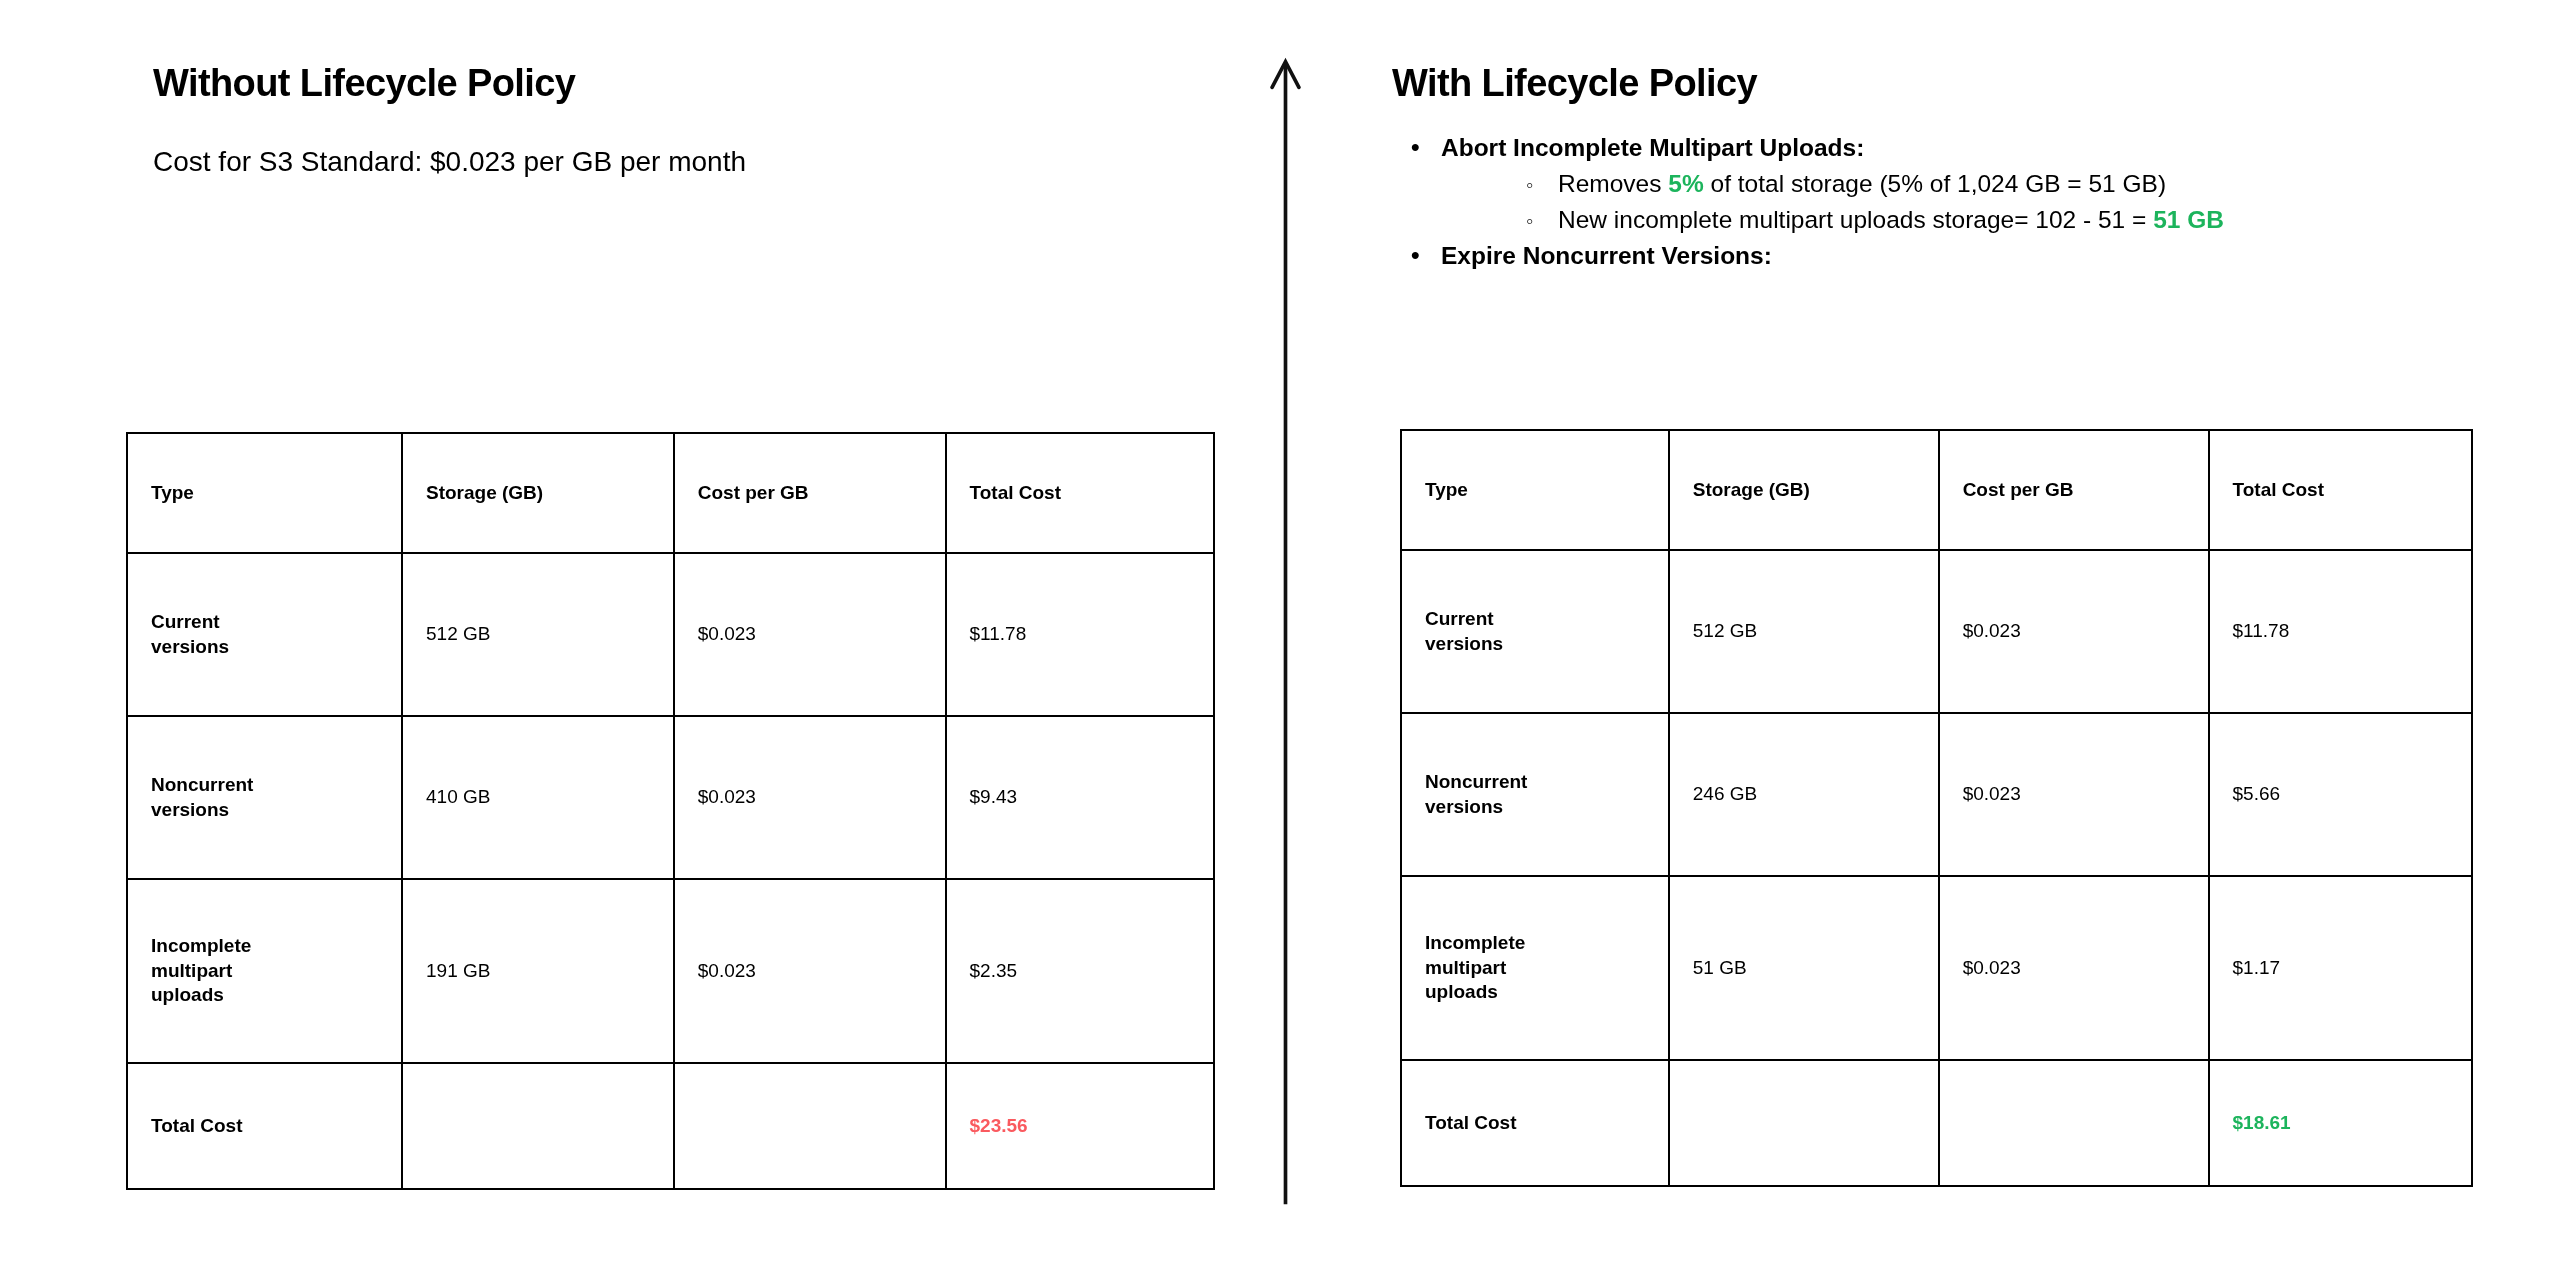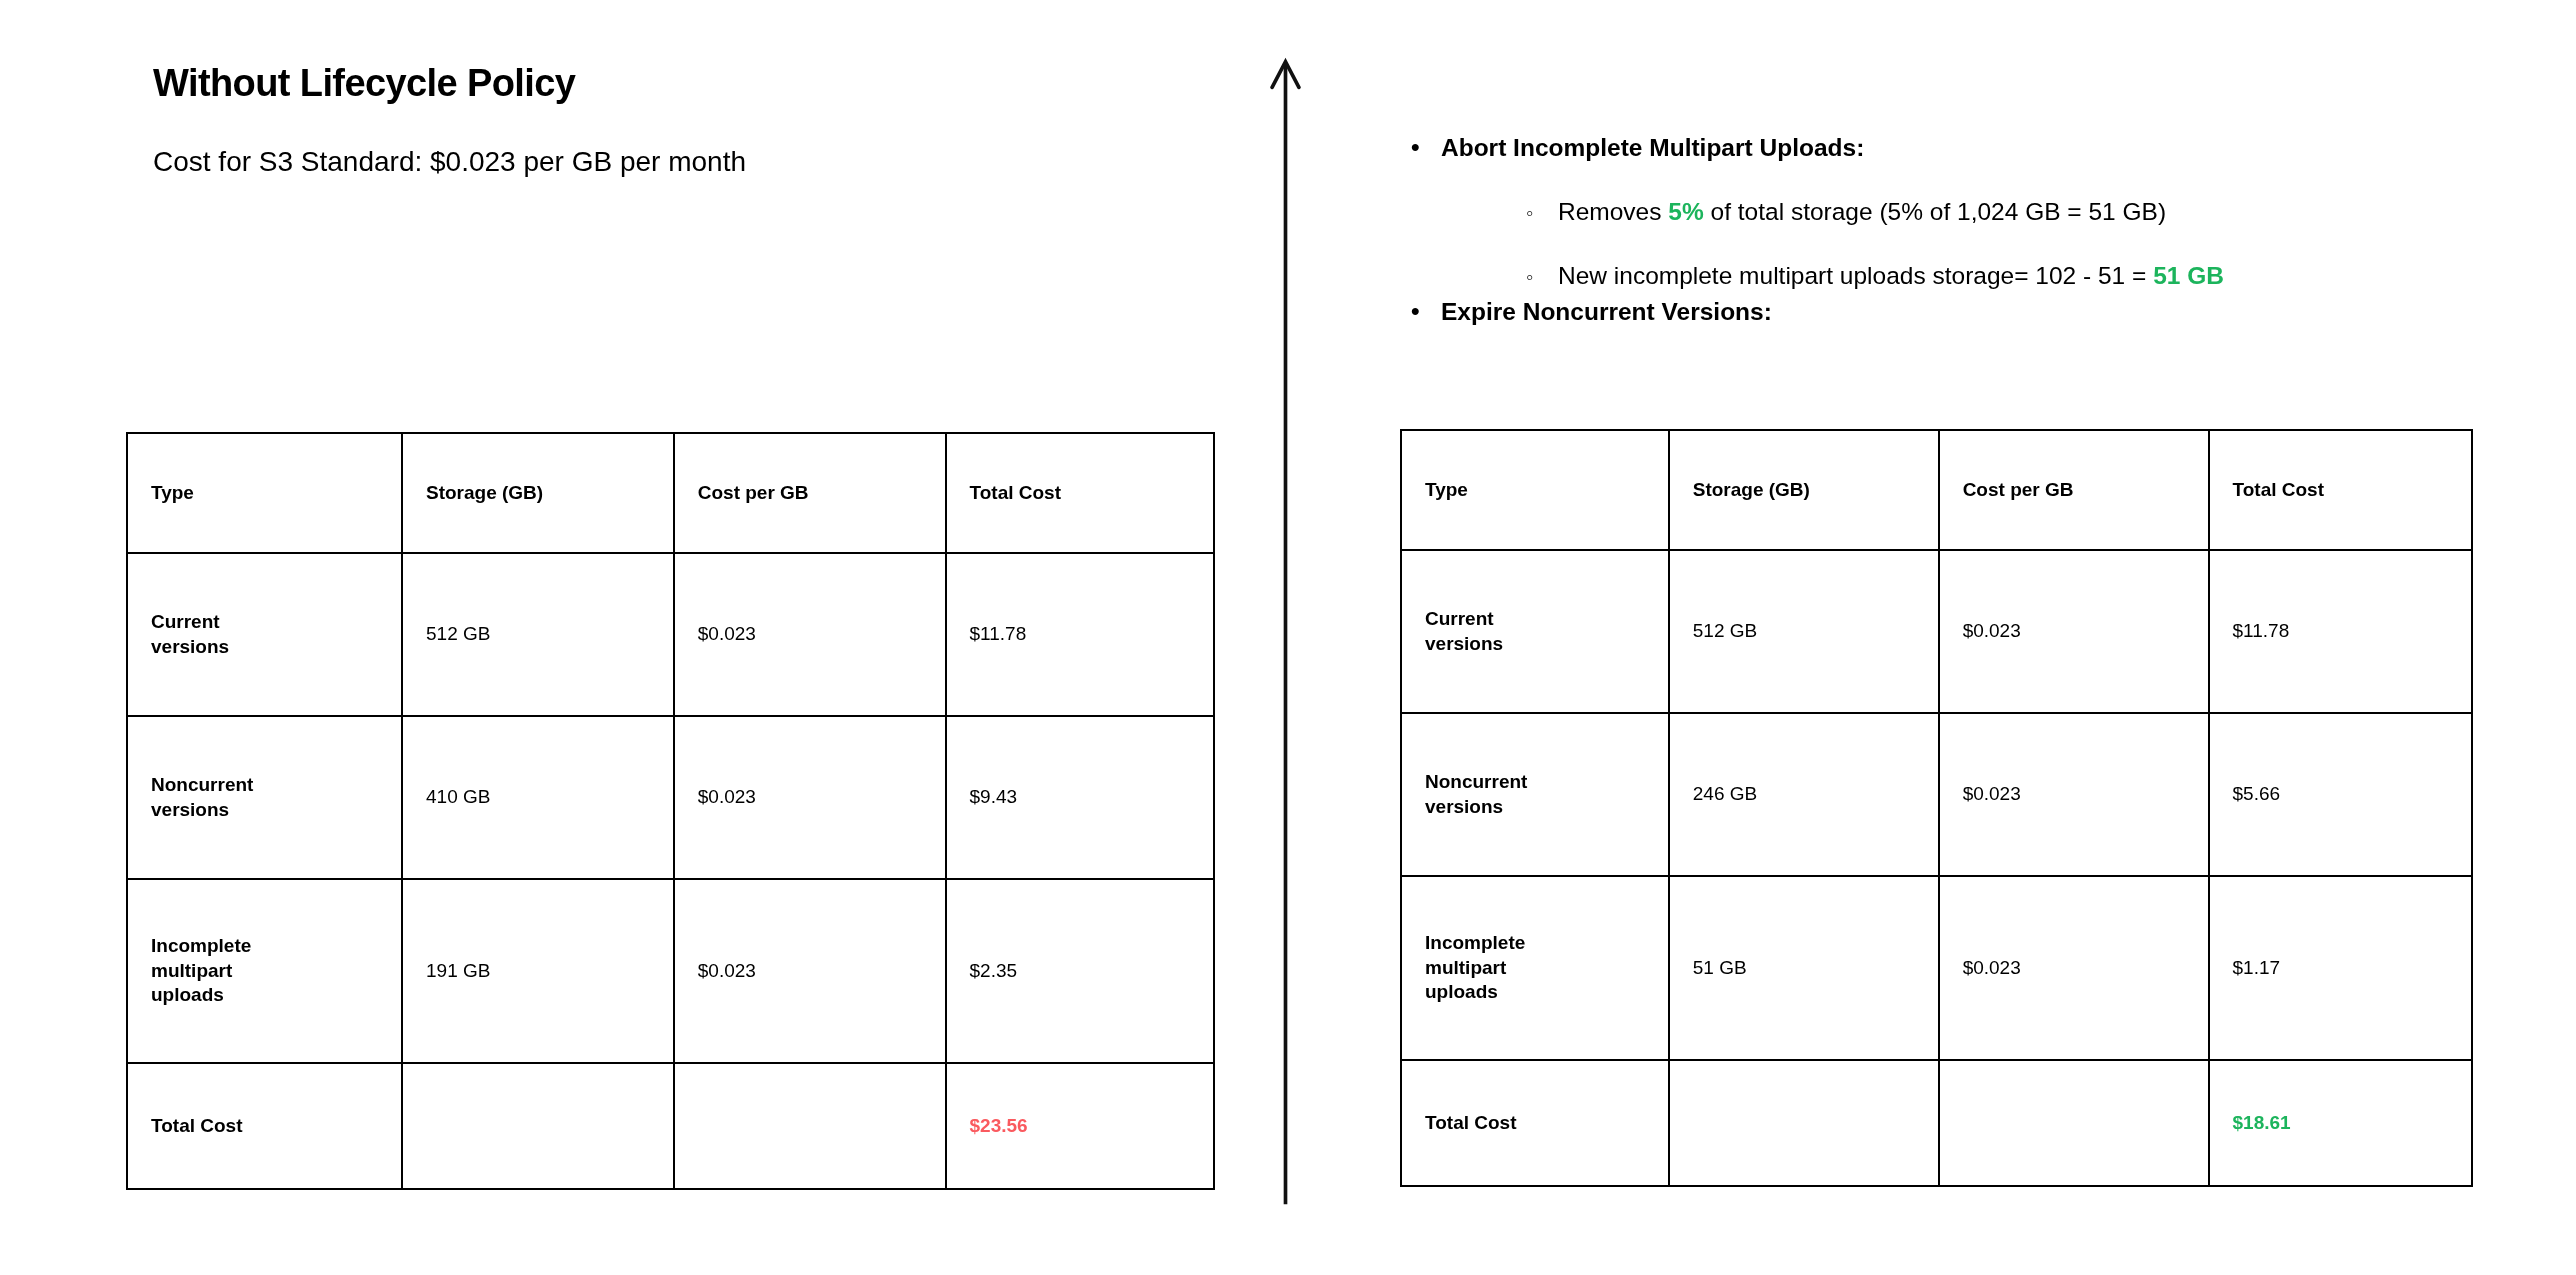--- a/index.html
+++ b/index.html
@@ -41,21 +41,21 @@
     font-size: 24.5px;
   }
   .bullets li { line-height: 36px; }
   .bullets > li { position: relative; padding-left: 36px; font-weight: 700; }
   .bullets > li::before {
     content: "\2022";
     position: absolute; left: 6.1px; top: 0;
     font-weight: 700;
   }
   .bullets ul { margin: 0; padding: 0; list-style: none; }
-  .bullets ul li { position: relative; padding-left: 117px; font-weight: 400; margin-top: 28px; }
+  .bullets ul li { position: relative; padding-left: 117px; font-weight: 400; }
   .bullets ul li::before {
     content: "\25E6";
     position: absolute; left: 85px; top: 0.6px;
     font-size: 21px; font-weight: 400; color: #222;
   }
   .hl { font-weight: 700; }
   
   table.cost-table {
     position: absolute;
     border-collapse: collapse;
@@ -140,20 +140,21 @@
         <td class="total-value" style="color: rgb(250, 90, 95);">$23.56</td>
       </tr>
     </tbody>
   </table>
 
   <svg id="divider-arrow" width="39" height="1168" viewBox="0 0 64 1905">
     <line x1="32" y1="24" x2="32" y2="1895" stroke="#111111" stroke-width="6"></line>
     <polyline points="10,62 32,20 54,62" fill="none" stroke="#111111" stroke-width="6" stroke-linecap="round" stroke-linejoin="miter"></polyline>
   </svg>
 
+  <h1 class="title" id="right-title">With Lifecycle Policy</h1>
 
   <ul class="bullets">
     <li>
       <span>Abort Incomplete Multipart Uploads:</span>
       <ul>
         <li><span>Removes </span><span class="hl" style="color: rgb(28, 180, 92);">5%</span><span> of total storage (5% of 1,024 GB = 51 GB)</span></li>
         <li><span>New incomplete multipart uploads storage= 102 - 51 = </span><span class="hl" style="color: rgb(28, 180, 92);">51 GB</span><span></span></li>
       </ul>
     </li>
     <li>

